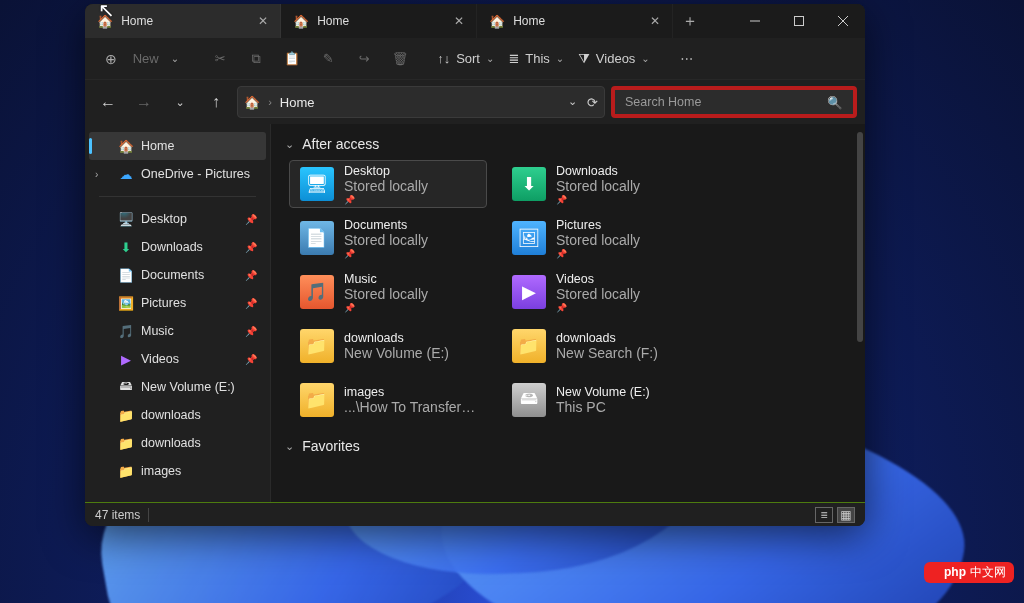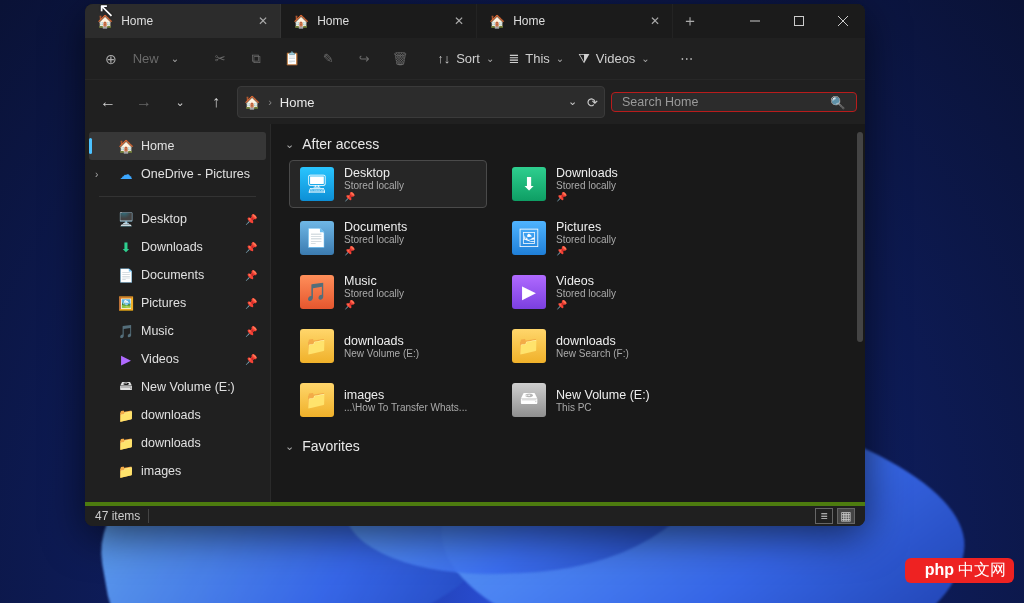--- a/index.html
+++ b/index.html
@@ -3,21 +3,21 @@
 <meta charset="utf-8">
 <style>
   * { margin: 0; padding: 0; box-sizing: border-box; font-family: "Segoe UI", sans-serif; }
   html, body { width: 1024px; height: 603px; overflow: hidden; }
   body { background: radial-gradient(ellipse at 50% 100%, #2a4fd8 0%, #0e1d5c 50%, #0a1236 100%); position: relative; }
   .bloom { position: absolute; background: linear-gradient(135deg, #6fb7ff 0%, #3a6cf0 60%, #1d3fb0 100%); border-radius: 40% 60% 55% 45% / 50% 45% 60% 40%; opacity: .9; filter: blur(1px); }
   .bloom.b1 { width: 420px; height: 220px; left: 100px; bottom: -40px; transform: rotate(-10deg);}
   .bloom.b2 { width: 520px; height: 260px; right: 60px; bottom: -60px; transform: rotate(8deg);}
   .bloom.b3 { width: 360px; height: 180px; right: 320px; bottom: 30px; transform: rotate(-2deg);}
   .cursor { position: absolute; top: 0; left: 98px; z-index: 50; color: white; font-size: 20px; transform: translateY(-2px); text-shadow: 0 0 2px #000;}
-  .watermark { position: absolute; right: 10px; bottom: 20px; background: #e22; color:#fff; font-size:16px; padding:2px 8px 2px 20px; border-radius: 6px; z-index: 40;}
+  .watermark { position: absolute; right: 10px; bottom: 20px; background: #e22; color:#fff; font-size:12px; padding:2px 8px 2px 20px; border-radius: 6px; z-index: 40;}
   .watermark::before { content:"php"; font-weight:bold; margin-right:4px;}
   .window { position: absolute; top: 4px; left: 85px; width: 780px; height: 522px; background: #202020; border-radius: 8px; overflow: hidden; box-shadow: 0 10px 40px rgba(0,0,0,.6); color: #e8e8e8; display: flex; flex-direction: column; }
   .titlebar { height: 34px; display: flex; background: #1b1b1b; align-items: stretch; }
   .tab { display: flex; align-items: center; gap: 8px; padding: 0 12px; width: 196px; font-size: 12px; color: #ddd; position: relative; border-right: 1px solid rgba(255,255,255,.04); }
   .tab.active { background: #2c2c2c; border-top-left-radius: 6px; }
   .tab .hicon { font-size: 13px; }
   .tab .close { margin-left: auto; color: #aaa; font-size: 12px; cursor: pointer; }
   .new-tab { width: 34px; display:flex; align-items:center; justify-content:center; color:#aaa; font-size:16px;}
   .win-controls { margin-left: auto; display: flex; }
   .wc { width: 44px; display:flex; align-items:center; justify-content:center; color:#ccc; }
@@ -29,44 +29,44 @@
   .tbtn.new { padding:0 10px; }
   .tbtn.new::before { content:"⊕"; font-size:14px; margin-right:4px; color:#aaa;}
   .toolbar .sep { width:10px; }
   .navbar { height: 44px; background:#202020; display:flex; align-items:center; padding: 0 8px; gap:6px;}
   .navbtn { width:30px; height:30px; display:flex; align-items:center; justify-content:center; color:#cfcfcf; border-radius:4px;}
   .navbtn.dis { color:#666;}
   .addrbar { flex:1; height:32px; background:#2c2c2c; border:1px solid #3a3a3a; border-radius:4px; display:flex; align-items:center; padding:0 6px; gap:8px; font-size:13px;}
   .addrbar .abicon { font-size:13px;}
   .addrbar .gt { color:#888; font-size:11px;}
   .addrbar .adactions { margin-left:auto; display:flex; gap:10px; color:#ccc;}
-  .searchbar { width:246px; height:20px; background:#2c2c2c; border:1px solid #b91c1c; border-radius:4px; display:flex; align-items:center; padding:0 10px; color:#9a9a9a; font-size:12.5px;}
+  .searchbar { width:246px; height:32px; background:#2c2c2c; border:4px solid #b91c1c; border-radius:4px; display:flex; align-items:center; padding:0 10px; color:#9a9a9a; font-size:12.5px;}
   .searchbar .sicon { margin-left:auto; color:#ccc;}
   .body { flex:1; display:flex; overflow:hidden;}
   .sidebar { width:186px; background:#202020; border-right:1px solid #2a2a2a; padding:8px 4px; overflow:hidden;}
   .navitem { display:flex; align-items:center; height:28px; padding:0 8px 0 28px; font-size:12.5px; color:#e0e0e0; border-radius:3px; position:relative;}
   .navitem .exp { position:absolute; left:6px; font-size:10px; color:#aaa;}
   .navitem .ni-icon { width:18px; display:inline-flex; justify-content:center; margin-right:6px; font-size:13px;}
   .navitem.active { background:#373737;}
   .navitem.active::before { content:""; position:absolute; left:0; top:6px; bottom:6px; width:3px; background:#4cc2ff; border-radius:2px;}
   .navitem .pin { margin-left:auto; color:#888; font-size:10px;}
   .navsep { height:1px; background:#333; margin:8px 10px;}
   .content { flex:1; background:#191919; position:relative; overflow:hidden; padding:8px 14px;}
   .section-head { display:flex; align-items:center; gap:8px; color:#e8e8e8; font-size:14px; margin:4px 0 8px;}
   .section-head .chev { font-size:11px; color:#aaa;}
   .grid { display:grid; grid-template-columns: 198px 198px; gap:6px 14px; margin-left:4px;}
   .tile { display:flex; align-items:center; gap:10px; padding:6px 10px; border-radius:4px; border:1px solid transparent; height:48px;}
   .tile.selected { border:1px solid #4a4a4a; background:#262626;}
   .tile .ticon { width:34px; height:34px; border-radius:3px; display:flex; align-items:center; justify-content:center; font-size:18px; color:#fff; flex-shrink:0;}
   .tinfo { display:flex; flex-direction:column; overflow:hidden;}
   .tname { font-size:12.5px; color:#eee; white-space:nowrap; overflow:hidden; text-overflow:ellipsis;}
-  .tsub { font-size:10px; color:#aaa; white-space:nowrap; overflow:hidden; text-overflow:ellipsis;}
+  .tsub { font-size:14px; color:#aaa; white-space:nowrap; overflow:hidden; text-overflow:ellipsis;}
   .tpin { font-size:9px; color:#888; margin-top:1px;}
   .fav-empty { text-align:center; color:#bdbdbd; font-size:12px; margin-top:18px;}
-  .statusbar { height:24px; background:#202020; border-top:4px solid #4d7c0f; display:flex; align-items:center; padding:0 10px; font-size:12px; color:#ccc;}
+  .statusbar { height:24px; background:#202020; border-top:1px solid #4d7c0f; display:flex; align-items:center; padding:0 10px; font-size:12px; color:#ccc;}
   .statusbar .divider { width:1px; height:14px; background:#444; margin:0 8px;}
   .statusbar .viewbtns { margin-left:auto; display:flex; gap:4px;}
   .viewbtn { width:18px; height:16px; border:1px solid #666; display:flex; align-items:center; justify-content:center;}
   .viewbtn.active { background:#444;}
   .scrollbar { position:absolute; right:2px; top:8px; width:6px; height:370px; }
   .sb-thumb { width:100%; height:210px; background:#444; border-radius:3px;}
   .ic-desktop { background:linear-gradient(#29c5ff,#0d8fd6);}
   .ic-download { background:linear-gradient(#2ecf8f,#0e9e64);}
   .ic-docs { background:linear-gradient(#6fb7e6,#3b7bb0);}
   .ic-pics { background:linear-gradient(#4fb4ff,#1f7fd8);}

